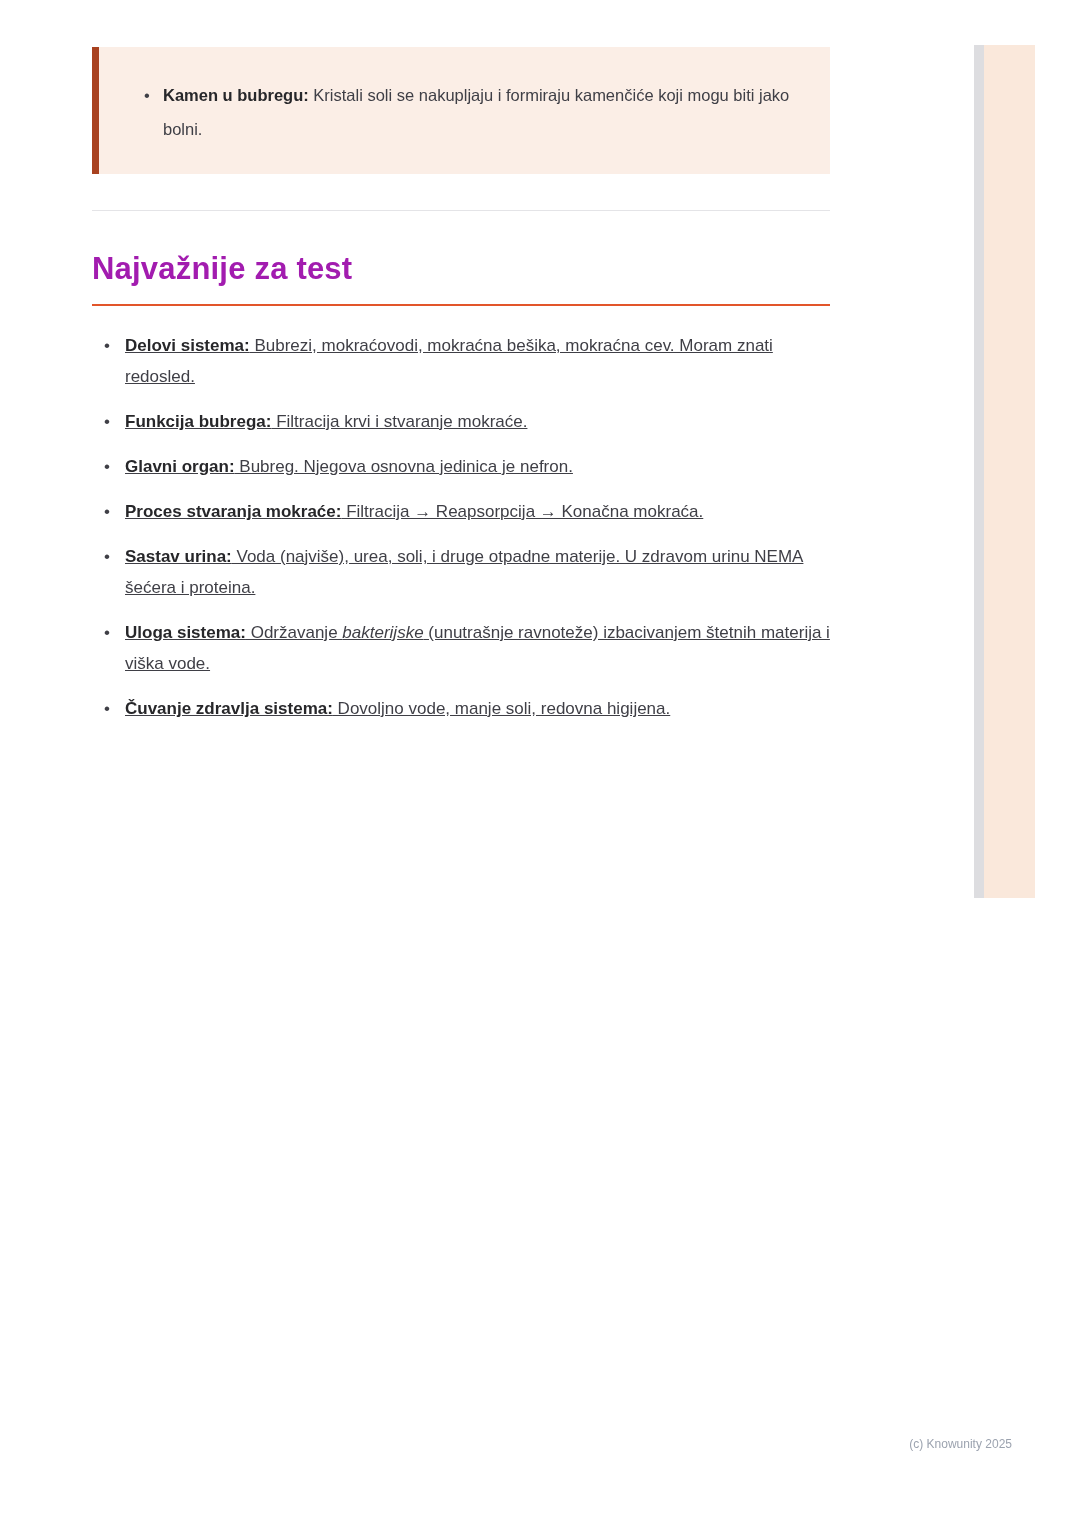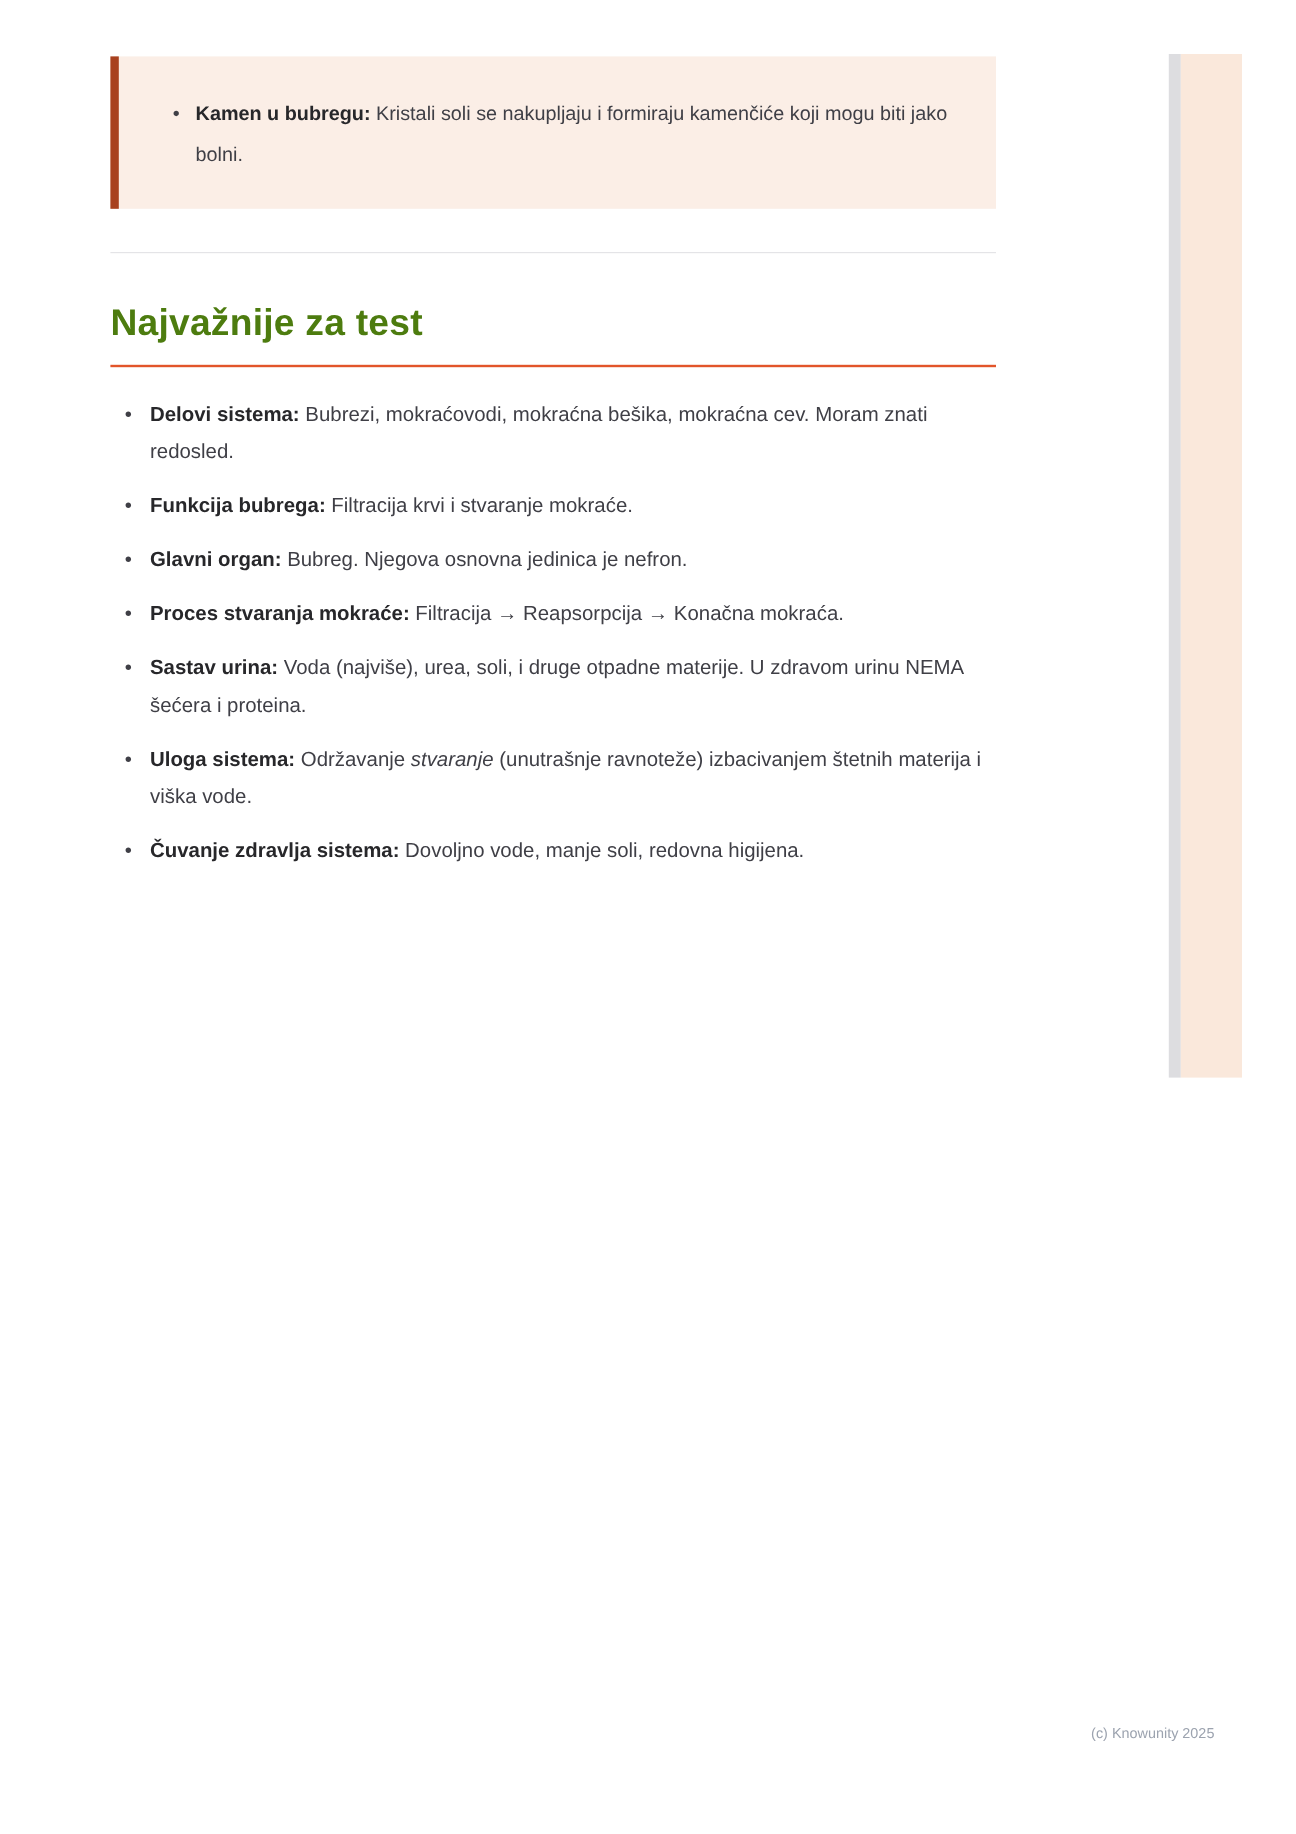--- a/index.html
+++ b/index.html
@@ -50,37 +50,38 @@
     margin-top: 36px;
     border: 0;
     border-top: 1px solid #e4e4e7;
     height: 0;
   }
   
   .section-heading {
     margin-top: 40px;
     font-size: 31px;
     font-weight: 700;
-    color: #4d7c0f;
+    color: #a21caf;
     letter-spacing: 0.2px;
   }
   .orange-rule {
     margin-top: 17px;
     height: 2px;
     background: #e2552a;
     border: 0;
   }
   
   .notes-list { margin-top: 24px; }
   .notes-list li {
     position: relative;
     padding-left: 33px;
     margin-top: 14px;
     font-size: 17px;
     line-height: 31px;
+    text-decoration: underline;
   }
   .notes-list li::before {
     content: "\2022";
     position: absolute;
     left: 12px;
     color: #3f3f46;
   }
   
   .edge-gray {
     position: absolute;
@@ -121,19 +122,19 @@
 
   <h1 class="section-heading">Najvažnije za test</h1>
   <div class="orange-rule"></div>
 
   <ul class="notes-list">
     <li><span class="b">Delovi sistema:</span><span> Bubrezi, mokraćovodi, mokraćna bešika, mokraćna cev. Moram znati redosled.</span></li>
     <li><span class="b">Funkcija bubrega:</span><span> Filtracija krvi i stvaranje mokraće.</span></li>
     <li><span class="b">Glavni organ:</span><span> Bubreg. Njegova osnovna jedinica je nefron.</span></li>
     <li><span class="b">Proces stvaranja mokraće:</span><span> Filtracija → Reapsorpcija → Konačna mokraća.</span></li>
     <li><span class="b">Sastav urina:</span><span> Voda (najviše), urea, soli, i druge otpadne materije. U zdravom urinu NEMA šećera i proteina.</span></li>
-    <li><span class="b">Uloga sistema:</span><span> Održavanje </span><span class="i">stvaranje</span><span> (unutrašnje ravnoteže) izbacivanjem štetnih materija i viška vode.</span></li>
+    <li><span class="b">Uloga sistema:</span><span> Održavanje </span><span class="i">bakterijske</span><span> (unutrašnje ravnoteže) izbacivanjem štetnih materija i viška vode.</span></li>
     <li><span class="b">Čuvanje zdravlja sistema:</span><span> Dovoljno vode, manje soli, redovna higijena.</span></li>
   </ul>
 
 </div>
 
 <div class="footer">(c) Knowunity 2025</div>
 
 </body></html>

